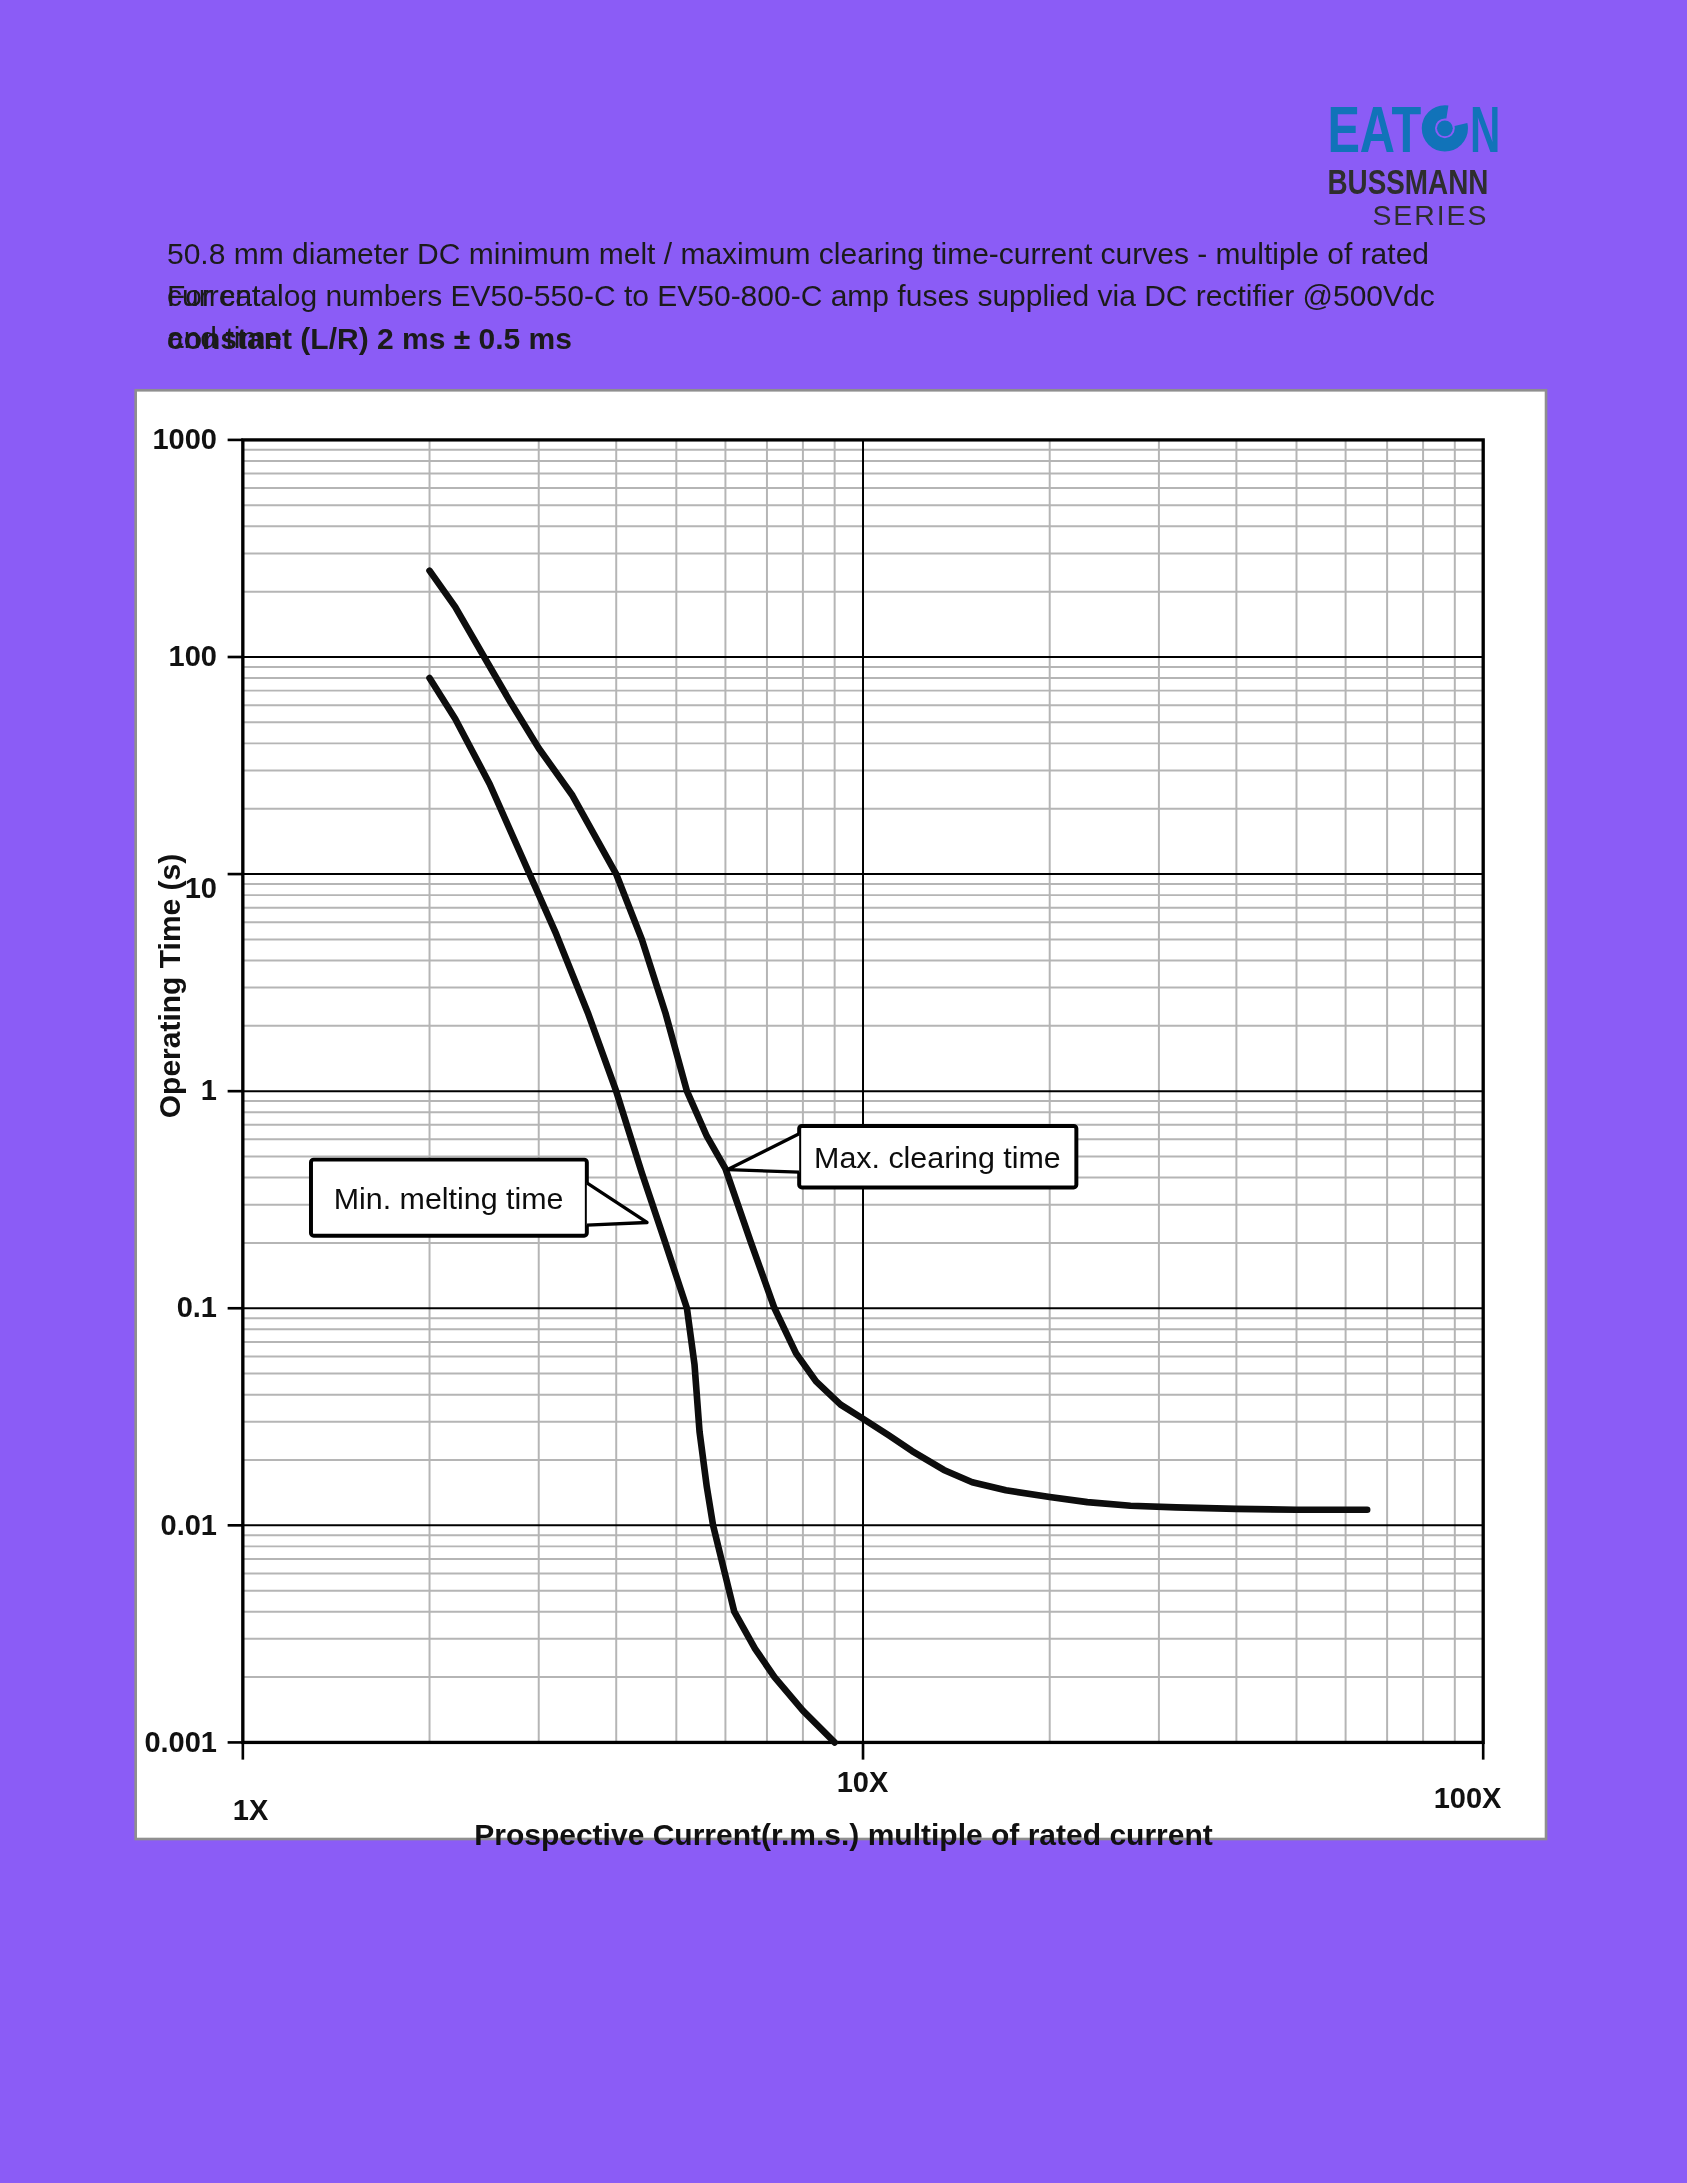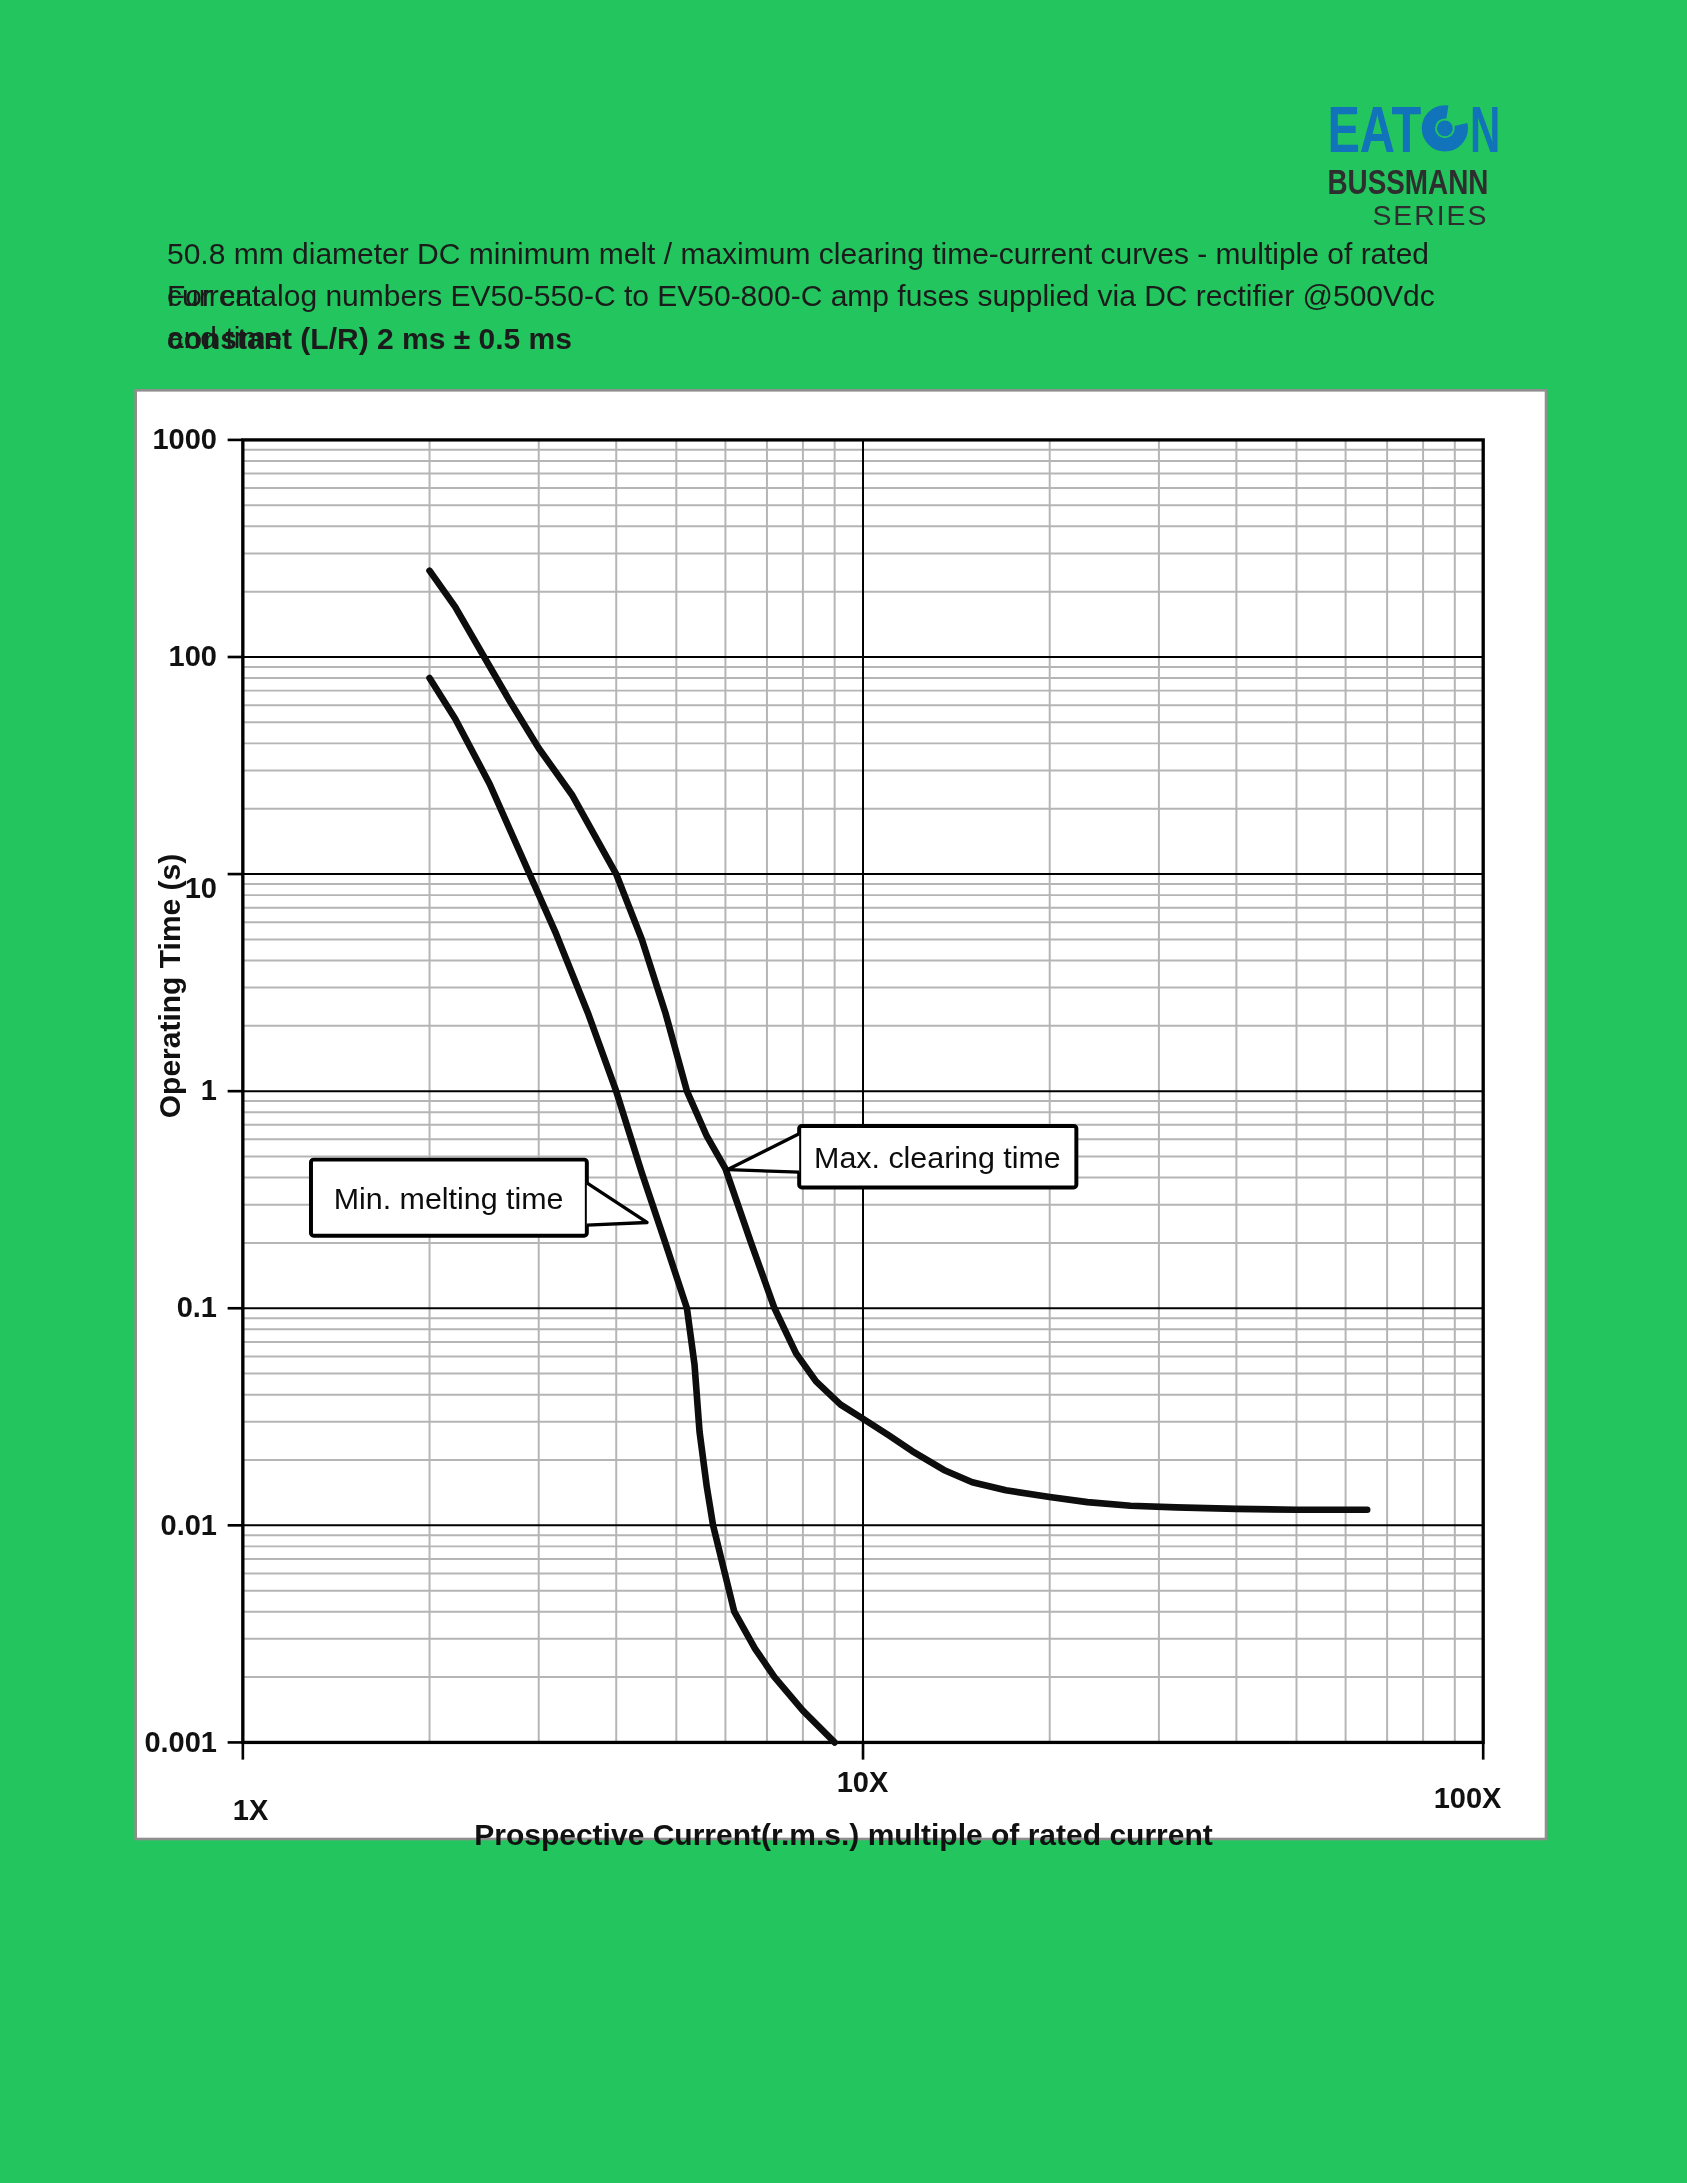--- a/index.html
+++ b/index.html
@@ -1,16 +1,16 @@
 <!DOCTYPE html>
 <html style="font-size:10.6px"><head>
 <meta charset="utf-8">
 <style>
   html,body{margin:0;padding:0;background:#e8e8e8;}
-  #page{position:relative;width:1687px;height:2183px;background:#22c55e;overflow:hidden;
+  #page{position:relative;width:1687px;height:2183px;background:#8b5cf6;overflow:hidden;
         font-family:"Liberation Sans",sans-serif;color:#1b1b1b;}
   #chart-svg{position:absolute;left:0;top:0;width:1687px;height:2183px;}
   .abs{position:absolute;}
   .title-line{left:167px;width:1323px;height:42px;line-height:42px;font-size:30px;
               color:#1b1b1b;letter-spacing:0px;}
   .ylab{left:78px;width:139px;height:41px;line-height:41px;text-align:right;
         font-size:29px;font-weight:600;color:#111;}
   .xlab{width:159px;height:40px;line-height:40px;text-align:center;top:1762px;
         font-size:29px;font-weight:600;color:#111;}
   .axis-title{font-size:30px;font-weight:700;color:#111;white-space:nowrap;}

